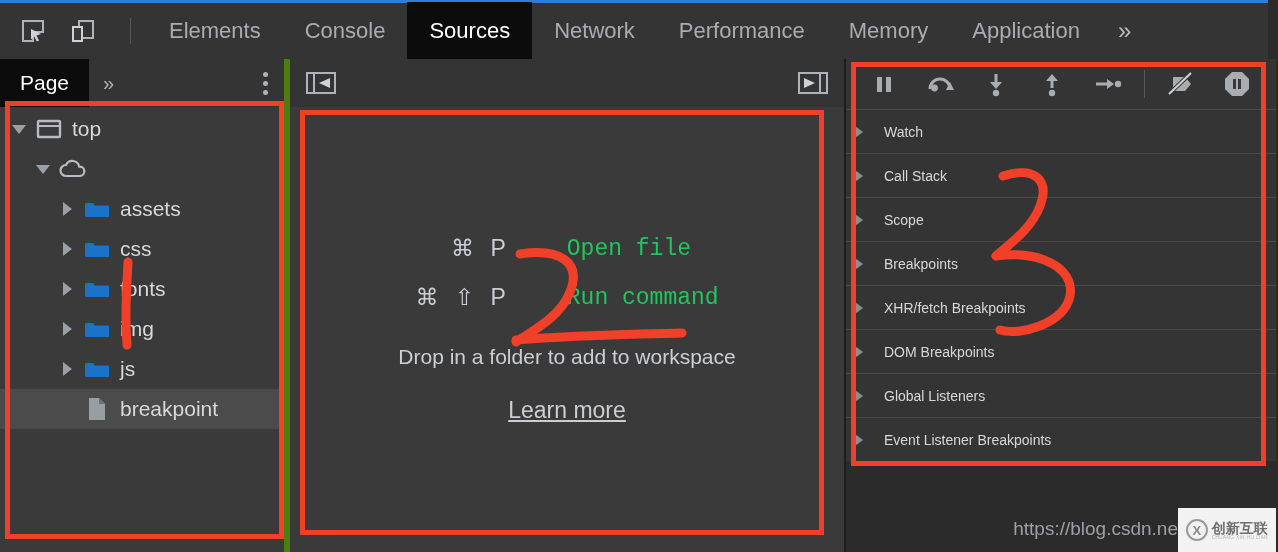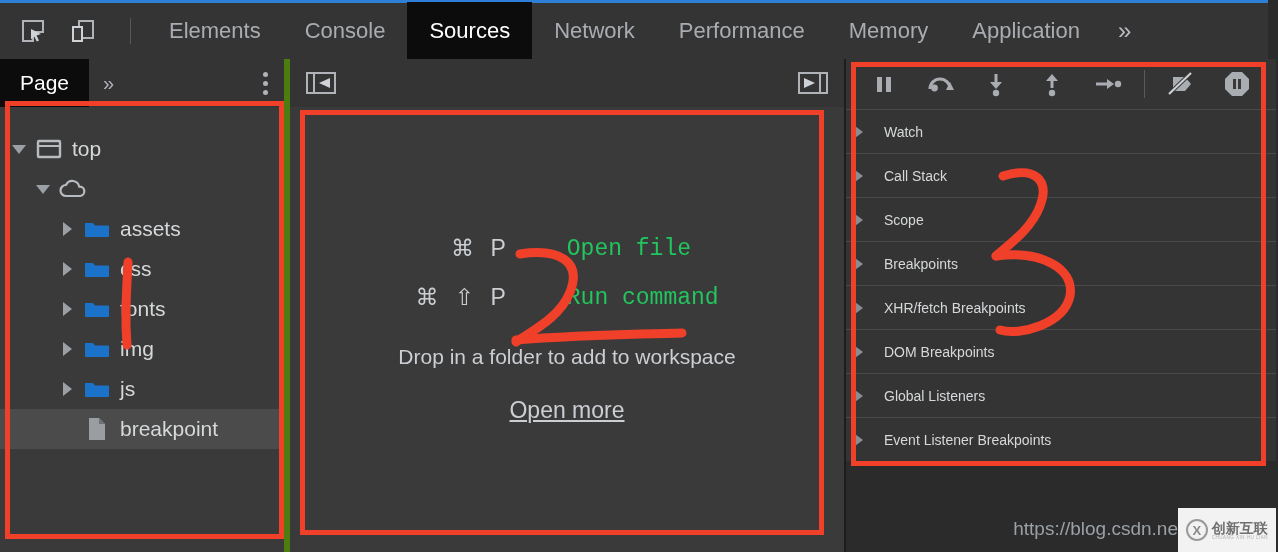--- a/index.html
+++ b/index.html
@@ -38,21 +38,21 @@
   .nav-head { height: 48px; display: flex; align-items: center; background: #343434; }
   .nav-tab {
     height: 48px; padding: 0 20px; display: flex; align-items: center;
     font-size: 21px; color: #9aa0a6; cursor: pointer;
   }
   .nav-tab.active { background: #0c0c0c; color: #ffffff; }
   .nav-more { font-size: 20px; color: #b0b4b8; padding: 0 14px; cursor: pointer; }
   .nav-kebab { margin-left: auto; padding: 0 16px; cursor: pointer; display:flex; flex-direction:column; gap:4px; }
   .kdot { width: 5px; height: 5px; border-radius: 50%; background: #b0b4b8; }
 
-  .tree { padding-top: 22px; background: #3a3a3a; }
+  .tree { padding-top: 2px; background: #3a3a3a; }
   .trow { display: flex; align-items: center; height: 40px; padding-left: 6px; cursor: pointer; font-size: 21px; color: #d6d8da; }
   .trow.selected { background: #4b4b4b; }
   .tw { width: 26px; display: flex; align-items: center; justify-content: center; flex: none; }
   .caret-d { width: 0; height: 0; border-left: 7px solid transparent; border-right: 7px solid transparent; border-top: 9px solid #9aa0a6; }
   .caret-r { width: 0; height: 0; border-top: 7px solid transparent; border-bottom: 7px solid transparent; border-left: 9px solid #9aa0a6; }
   .ico { width: 34px; flex: none; display: flex; align-items: center; justify-content: center; }
   .tlabel { padding-left: 6px; white-space: nowrap; }
   .ind1 { padding-left: 6px; }
   .ind2 { padding-left: 30px; }
   .ind3 { padding-left: 54px; }
@@ -254,21 +254,21 @@
       </div>
 
       <div class="ed-blank">
         <div class="sc-grid">
           <div class="sc-keys">⌘ P</div>
           <div class="sc-desc">Open file</div>
           <div class="sc-keys">⌘ ⇧ P</div>
           <div class="sc-desc">Run command</div>
         </div>
         <div class="drop-line">Drop in a folder to add to workspace</div>
-        <div class="learn">Open more</div>
+        <div class="learn">Learn more</div>
       </div>
     </div>
 
     <div class="debugger">
       <div class="dbg-toolbar">
         <div class="dbtn">
           <svg width="26" height="26" viewBox="0 0 26 26">
               <rect x="6" y="6" width="5" height="15" fill="#a9adb2"></rect>
               <rect x="15" y="6" width="5" height="15" fill="#a9adb2"></rect>
             </svg>

